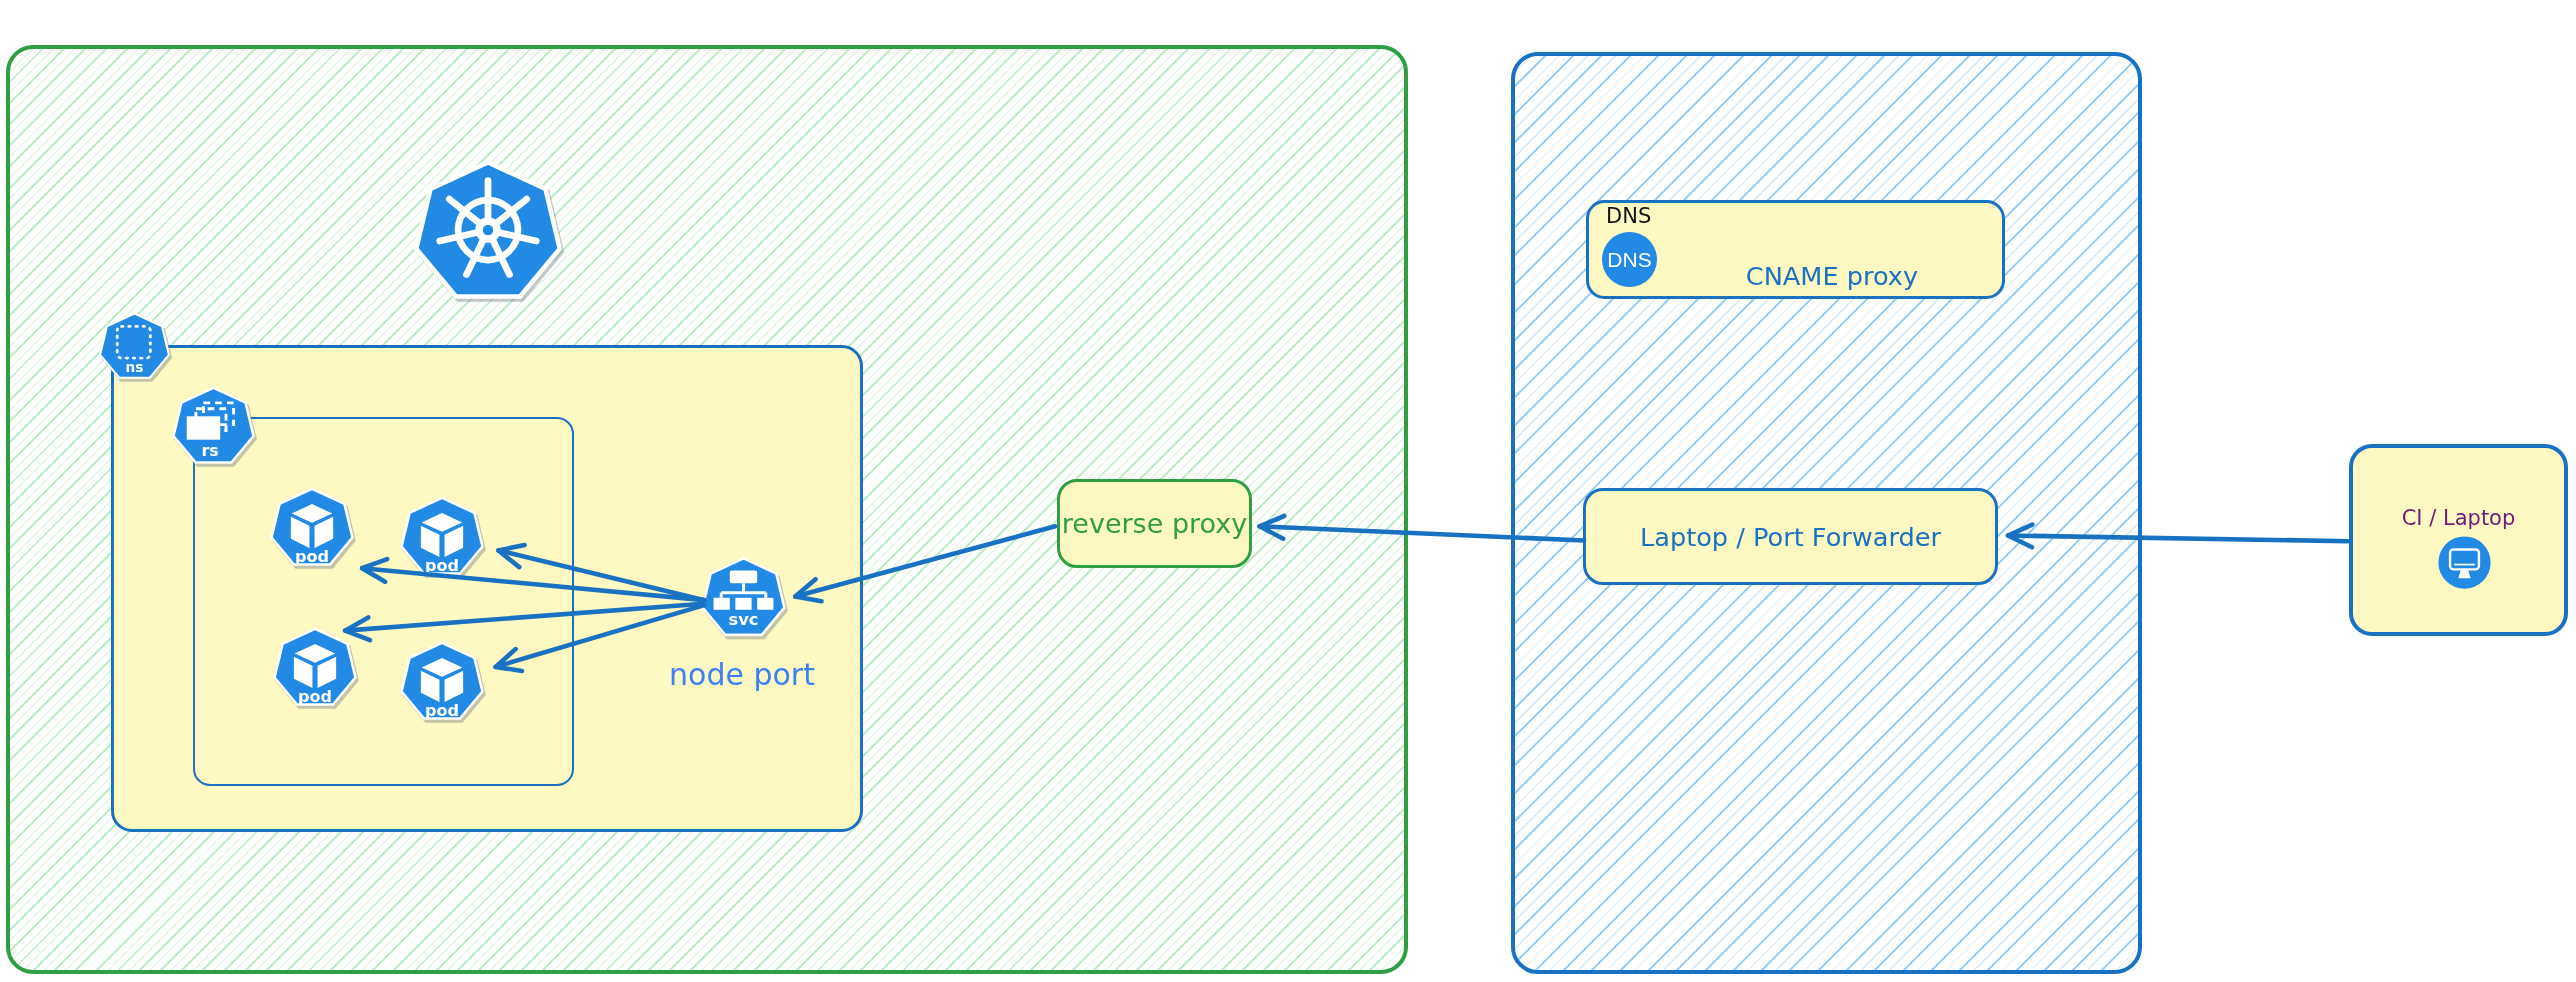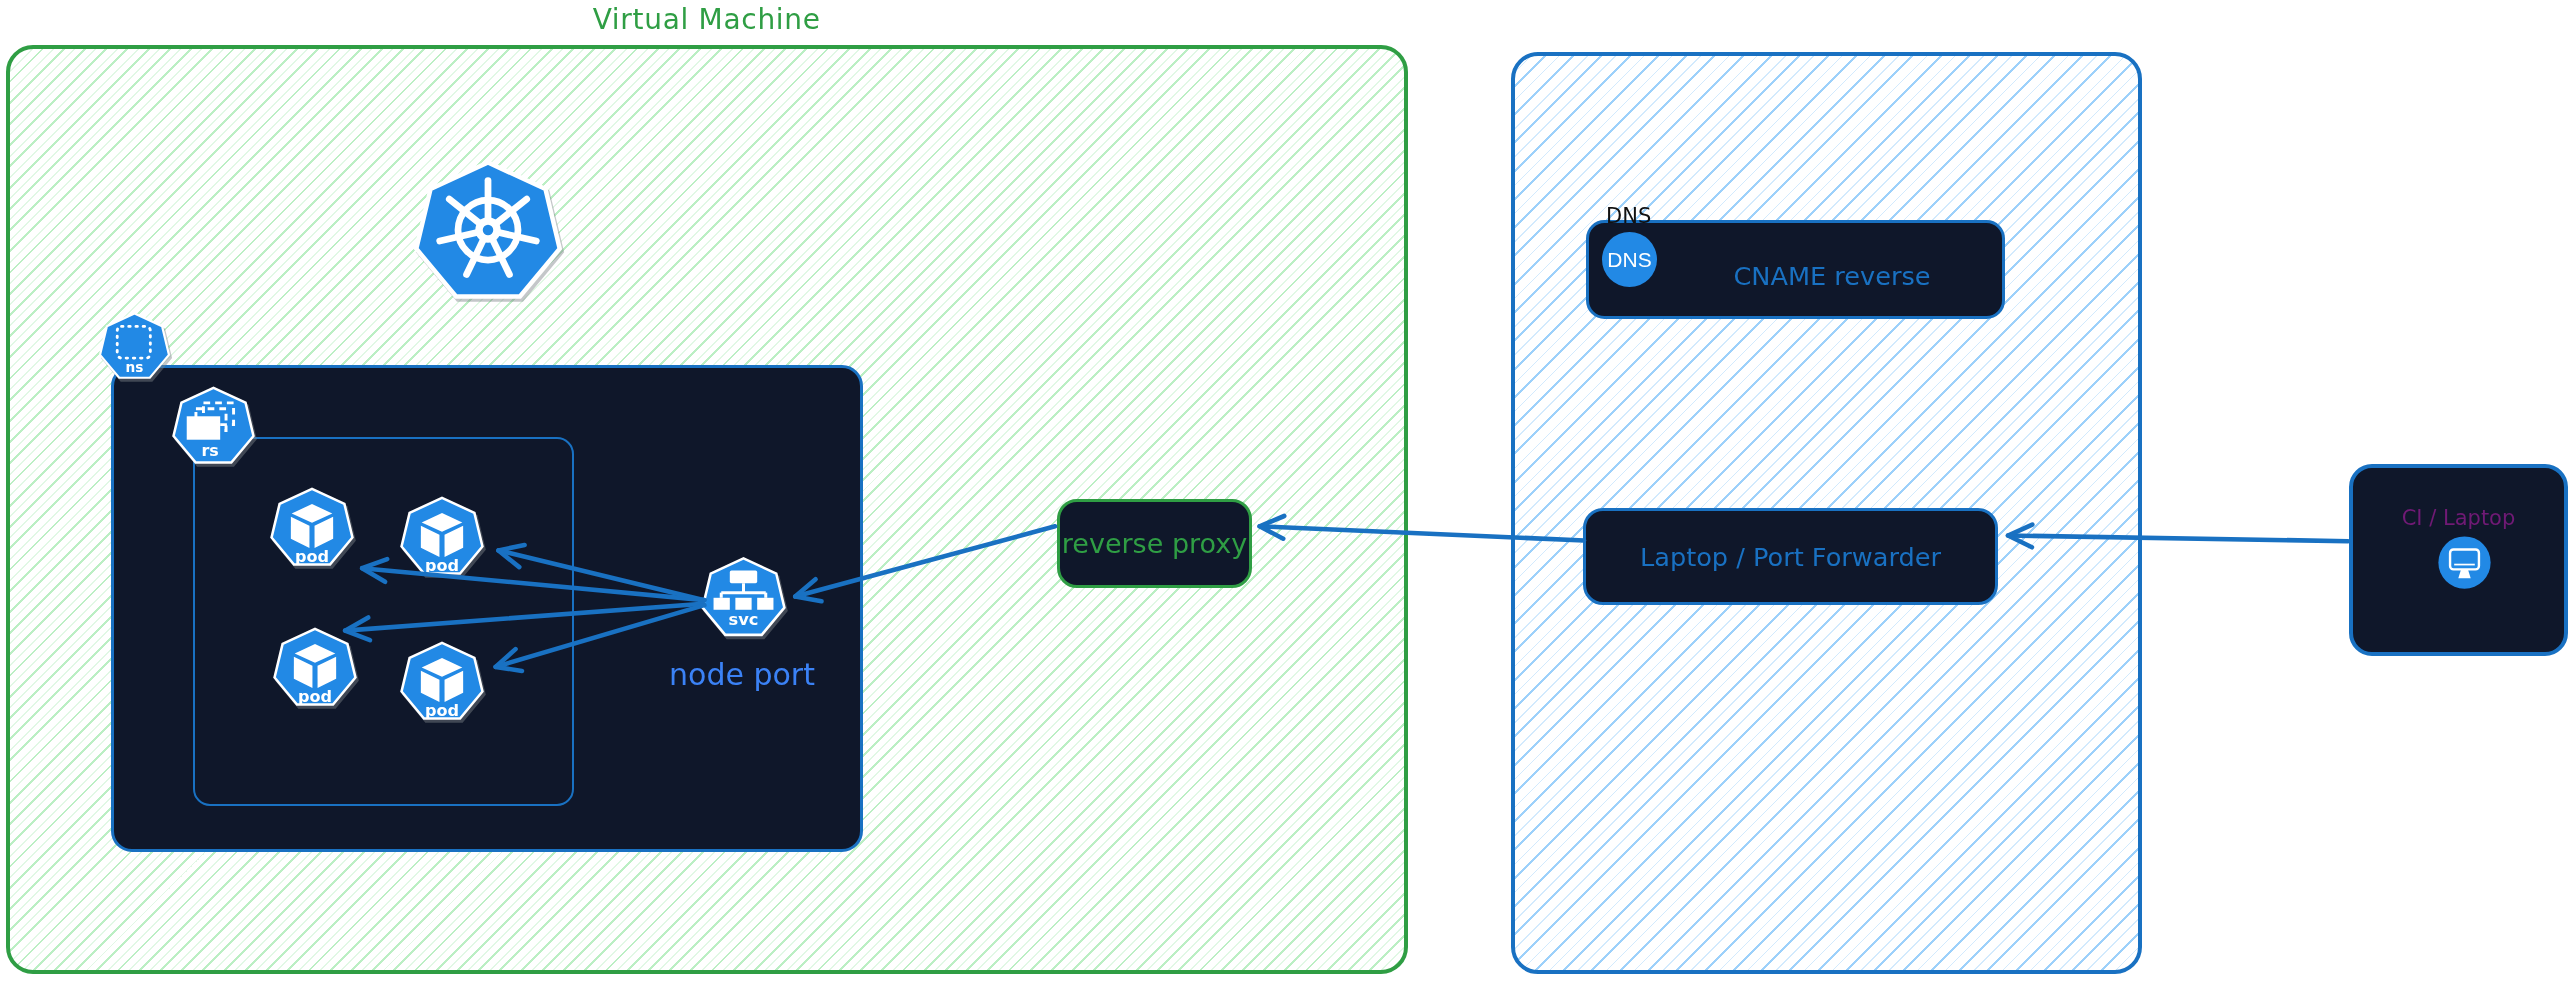--- a/index.html
+++ b/index.html
@@ -18,21 +18,21 @@
     background:
       repeating-linear-gradient(135deg, rgba(77,171,247,.55) 0 2.1px, transparent 2.1px 10.7px,
                                 rgba(77,171,247,.25) 10.7px 11.7px, transparent 11.7px 20px);}
 
   .group-title{position:absolute;text-align:center;font-size:28px;font-weight:500;
                letter-spacing:0.7px;}
   .vm-title{left:5.7px;top:2.8px;width:1402px;color:#2f9e44;}
   .ext-title{left:1511px;top:5.7px;width:631px;color:#1971c2;}
 
   
-  .node-box{position:absolute;box-sizing:border-box;background:#0f172a;margin-top:20px;}
+  .node-box{position:absolute;box-sizing:border-box;background:#fef9c3;}
   .ns-box{left:111px;top:345px;width:752px;height:487px;border:3.6px solid #1971c2;border-radius:21px;z-index:5;}
   .rs-box{left:193px;top:417px;width:381px;height:369px;border:2.8px solid #1971c2;border-radius:17px;z-index:6;}
   .rp-box{left:1057px;top:479px;width:195px;height:89px;border:3.6px solid #2f9e44;border-radius:20px;z-index:8;
           display:flex;align-items:center;justify-content:center;}
   .rp-box .lbl{color:#2f9e44;font-size:27px;}
   .dns-box{left:1586px;top:200px;width:419px;height:99px;border:3.6px solid #1971c2;border-radius:18.5px;z-index:8;}
   .worker-box{left:1583px;top:488px;width:415px;height:97px;border:3.6px solid #1971c2;border-radius:20px;z-index:8;
           display:flex;align-items:center;justify-content:center;}
   .worker-box .lbl{color:#1971c2;font-size:25.6px;}
   .ci-box{left:2349px;top:444px;width:219px;height:192px;border:4.3px solid #1971c2;border-radius:23px;z-index:8;}
@@ -76,21 +76,20 @@
       <path id="hept" d="M52 2 L90.3 19.7 L99.8 59.5 L73.3 91.3 L30.7 91.3 L4.2 59.5 L13.7 19.7 Z"></path>
       <g id="cube">
         <path d="M52 20 L76 31 L52 42 L28 31 Z" fill="#fff"></path>
         <path d="M27 35 L49 45.5 L49 72 L27 61 Z" fill="#fff"></path>
         <path d="M77 35 L55 45.5 L55 72 L77 61 Z" fill="#fff"></path>
       </g>
     </defs>
   </svg>
 
   <div class="group-box vm-box"></div>
-  <div class="group-title vm-title">Virtual Machine</div>
 
   <div class="group-box ext-box"></div>
 
   <div class="node-box ns-box"></div>
   <div class="node-box rs-box"></div>
 
   <svg class="hepticon k8s-logo" viewBox="0 0 104 100">
     <use href="#hept" class="hept"></use>
     <circle cx="52" cy="47" r="20" fill="none" stroke="#fff" stroke-width="4.5"></circle>
     <g stroke="#fff" stroke-width="4.5" stroke-linecap="round">
@@ -160,21 +159,21 @@
 
   <div class="node-box rp-box">
     <span class="lbl">reverse proxy</span>
   </div>
 
   <div class="node-box dns-box"></div>
   <div class="dns-small">DNS</div>
   <div class="dns-circle">
     <span>DNS</span>
   </div>
-  <div class="cname-label">CNAME reverse</div>
+  <div class="cname-label">CNAME proxy</div>
 
   <div class="node-box worker-box">
     <span class="lbl">Laptop / Port Forwarder</span>
   </div>
 
   <div class="node-box ci-box"></div>
   <div class="ci-label">CI / Laptop</div>
   <svg class="monitor-icon" viewBox="0 0 80 80">
     <circle cx="40" cy="40" r="38" fill="#2289e5"></circle>
     <rect x="19" y="21" width="42" height="29" rx="5" fill="none" stroke="#fff" stroke-width="3.5"></rect>

